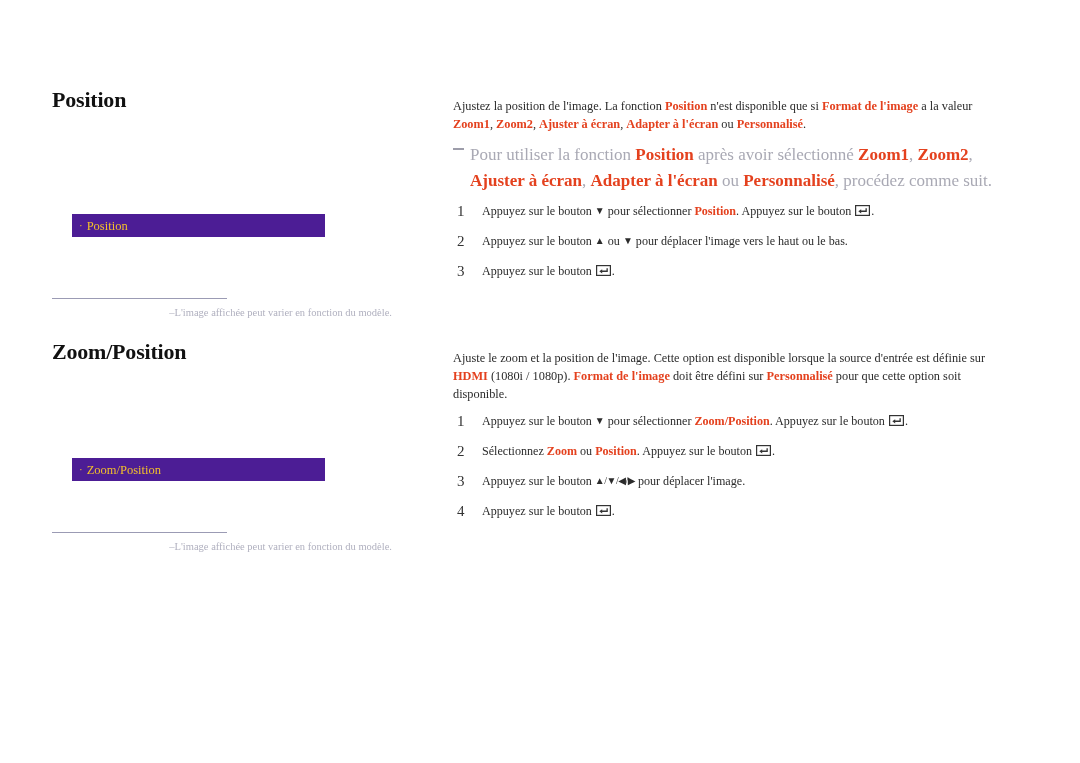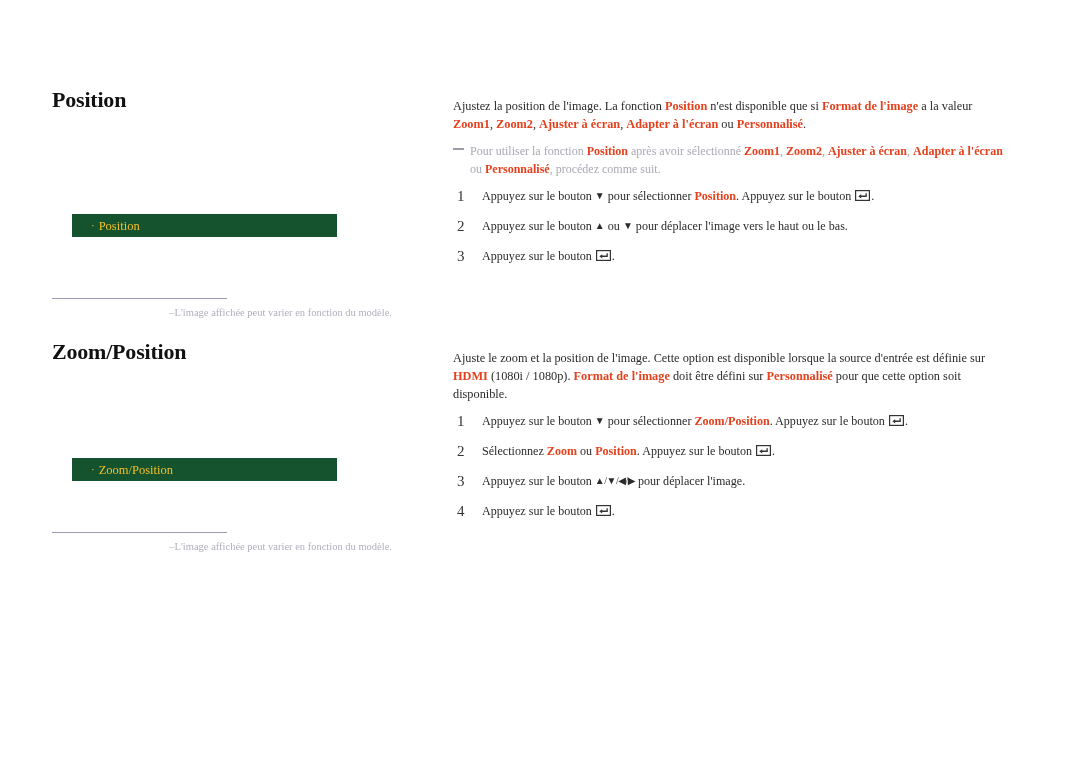--- a/index.html
+++ b/index.html
@@ -54,25 +54,25 @@
     margin: 0;
     line-height: 1.1;
   }
 
   
   .osd-box {
     position: absolute;
     left: 20px;
     width: 253px;
     height: 23px;
-    background: #14532d;
+    background: #4c1d95;
     color: #f3c02a;
     font-size: 12.5px;
     line-height: 23px;
-    padding-left: 12px;
+    padding-left: 0;
     white-space: nowrap;
   }
   #osd-position { top: 126px; }
   #osd-zoomposition { top: 118px; }
   .osd-bullet {
     display: inline-block;
     padding-left: 7px;
     padding-right: 4px;
     font-size: 11px;
     vertical-align: 1px;
@@ -118,21 +118,21 @@
   .accent {
     color: #e4411e;
     font-weight: bold;
   }
 
   
   .note-block {
     position: relative;
     margin: 9px 0 0 0;
     padding-left: 17px;
-    font-size: 12px;
+    font-size: 17px;
     line-height: 1.5;
     color: #a9a9b4;
   }
   .note-block .accent {
     color: #e4411e;
   }
   .note-marker {
     position: absolute;
     left: 0;
     top: 6px;

